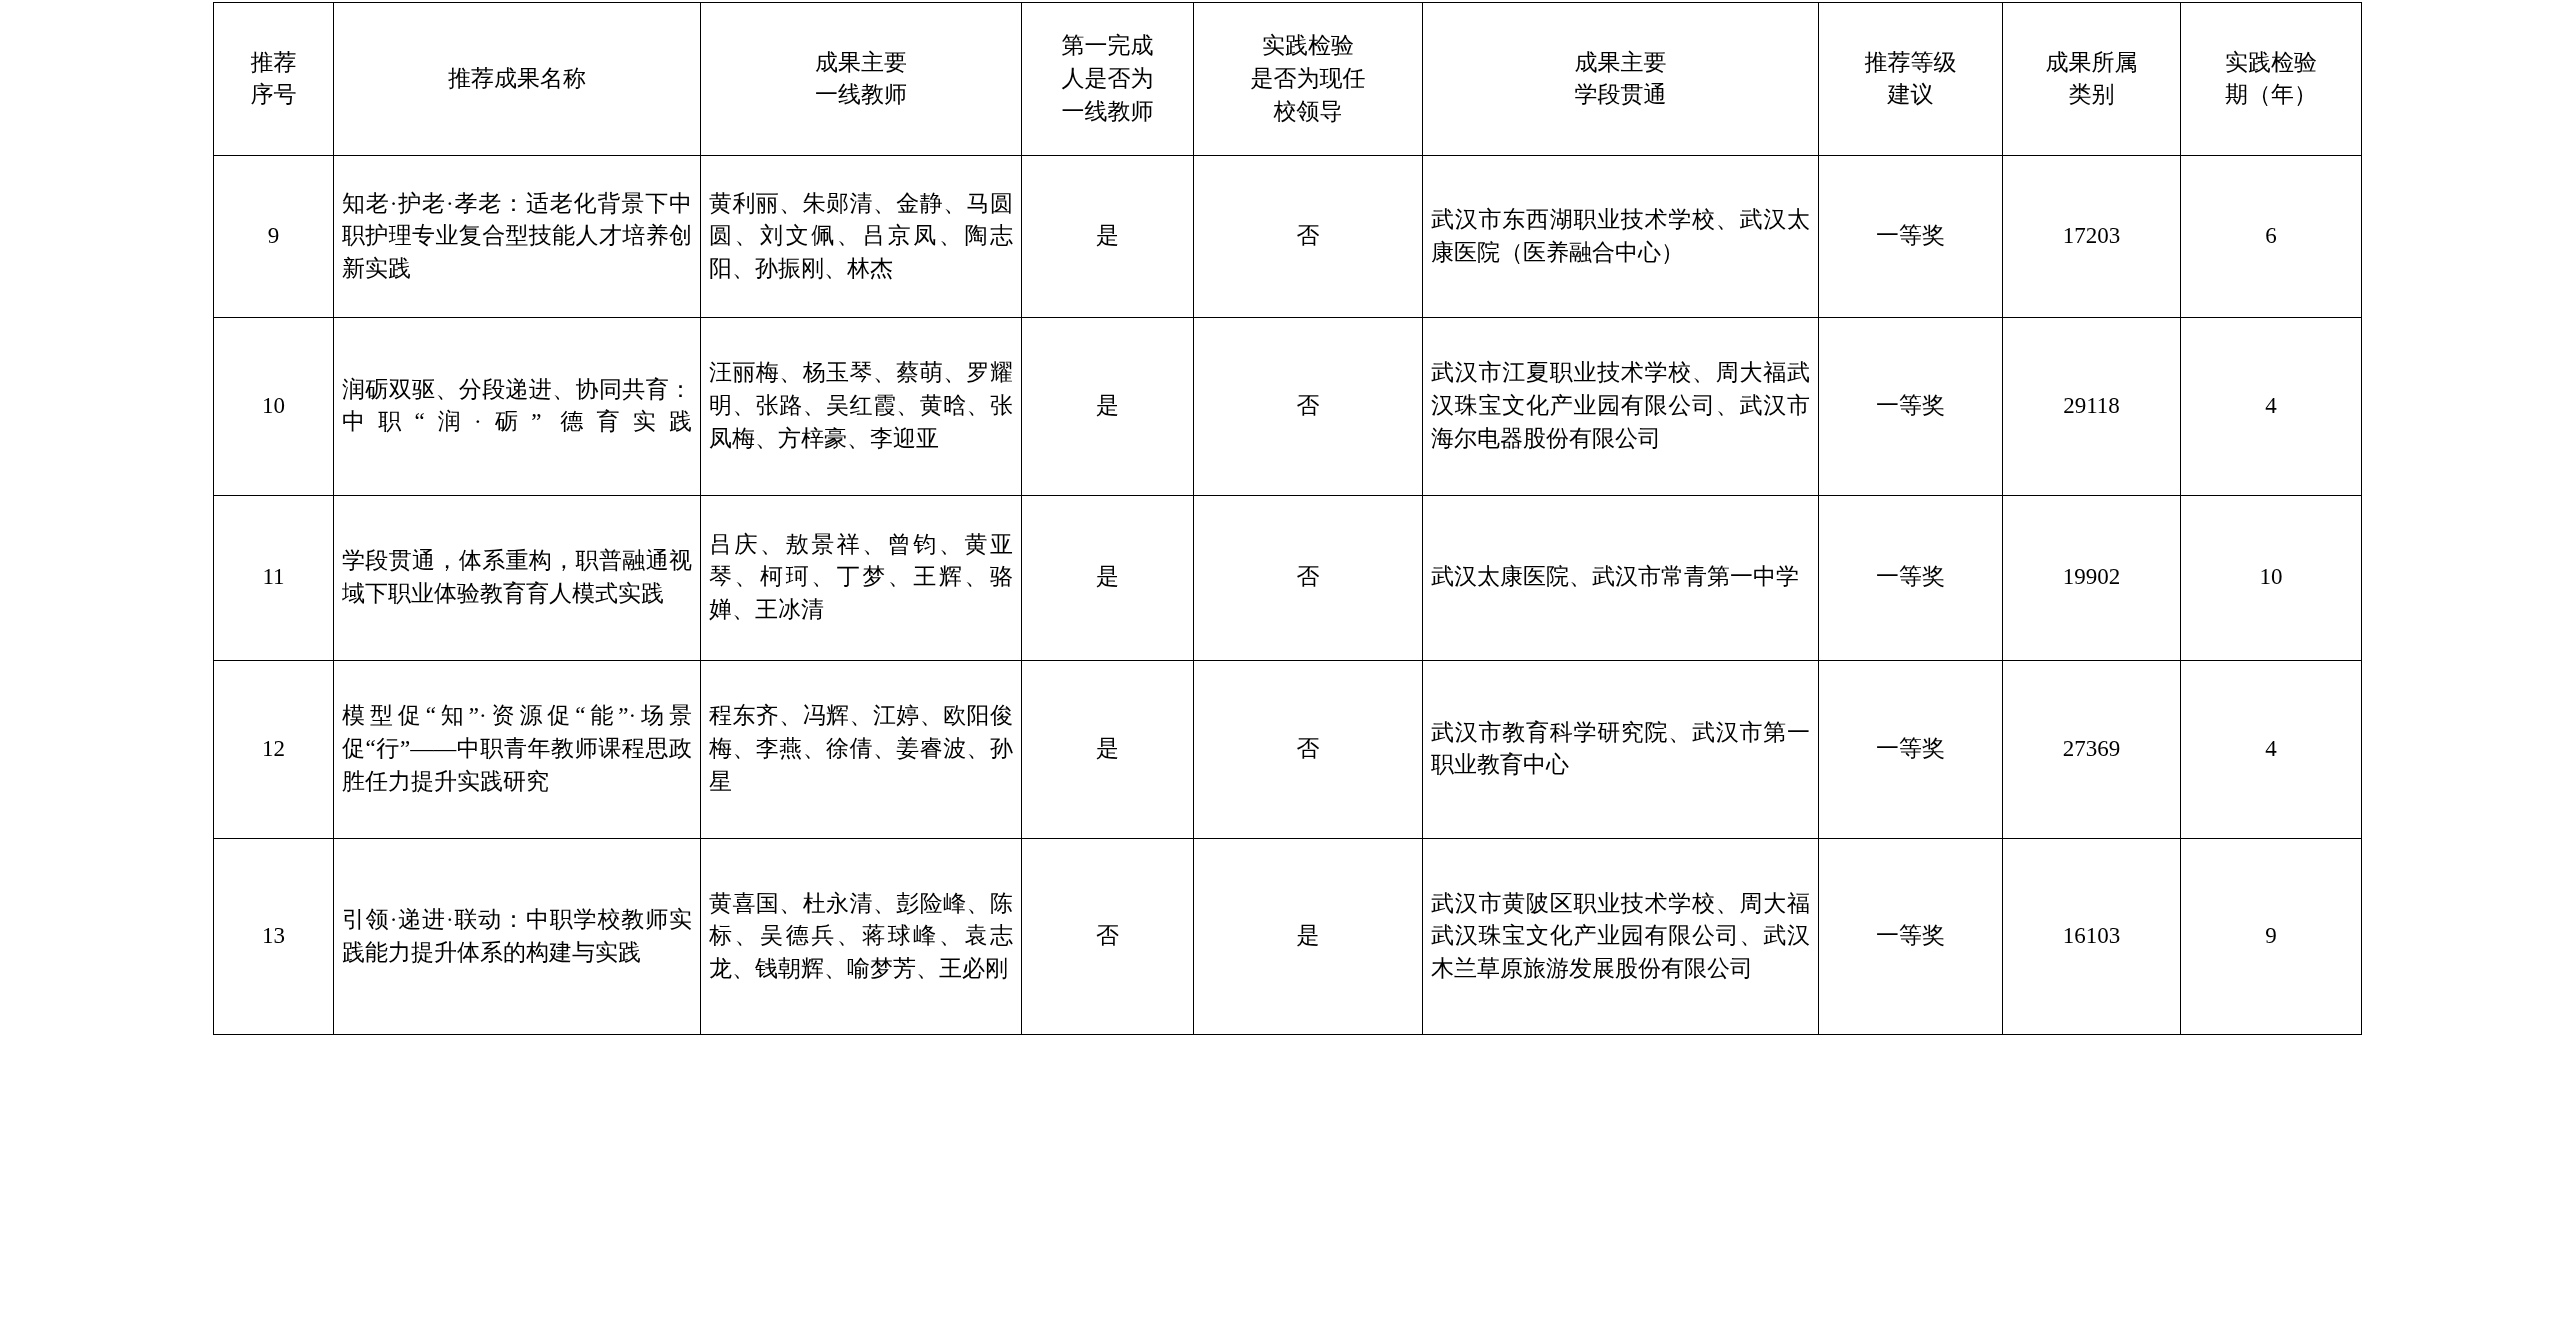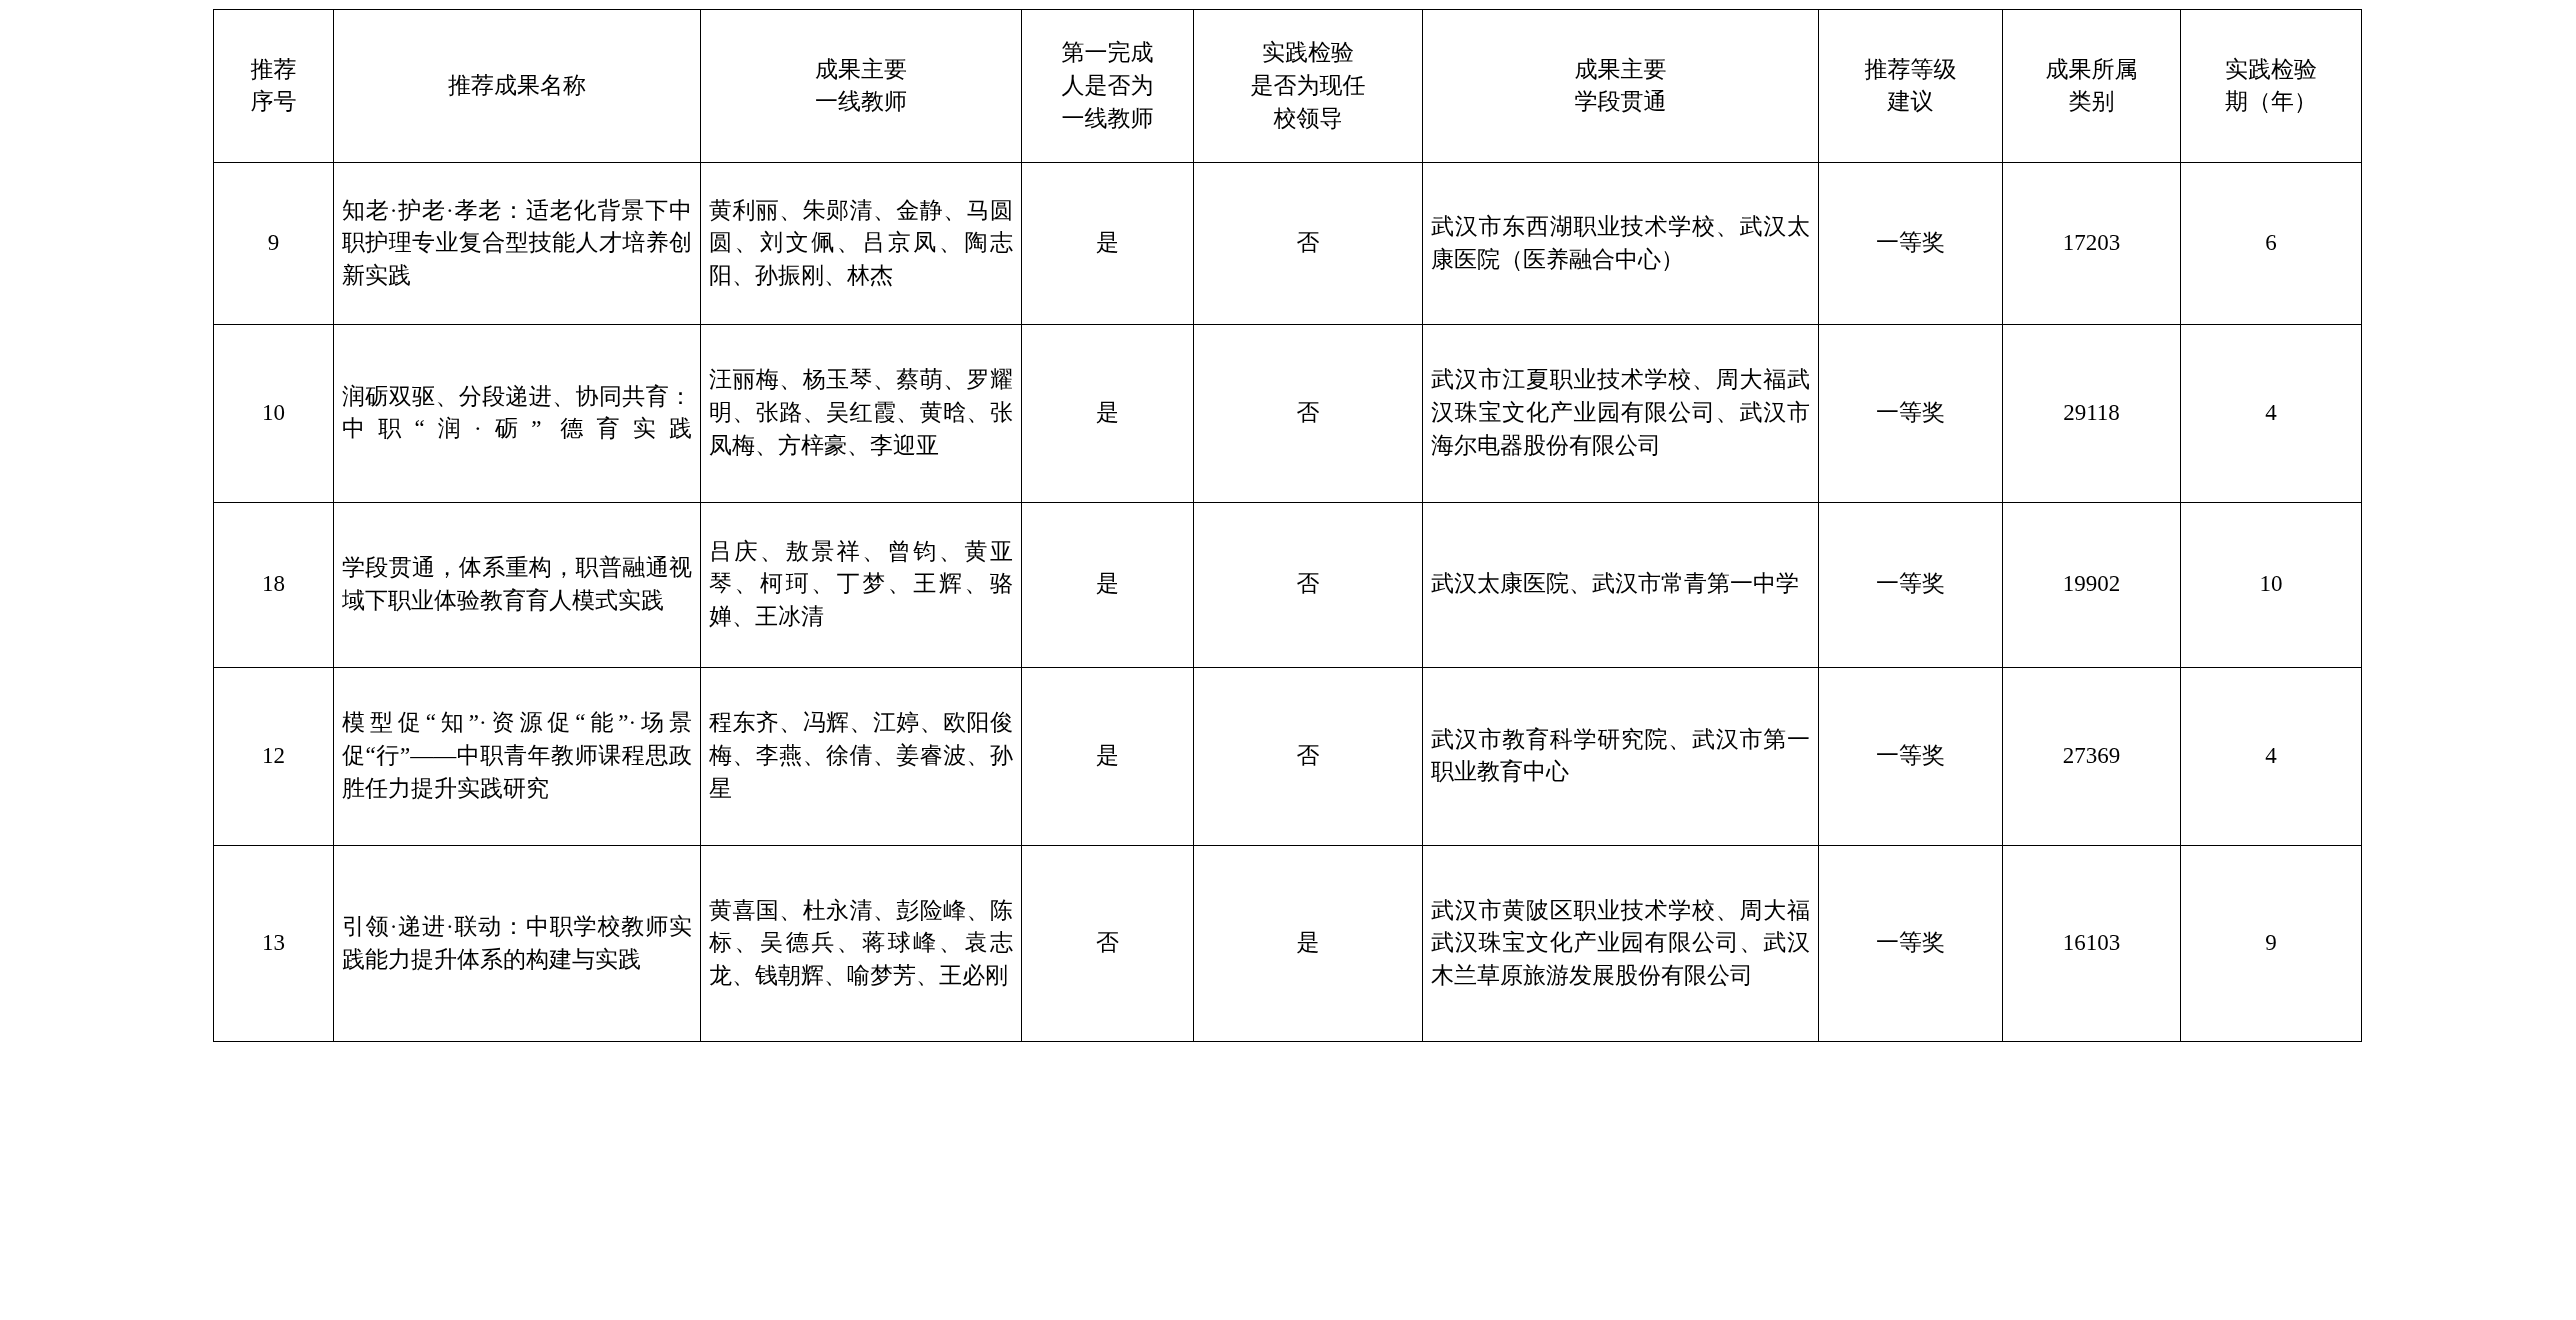--- a/index.html
+++ b/index.html
@@ -12,21 +12,21 @@
     height: 1320px;
     font-family: "Liberation Serif", "DejaVu Serif", serif;
     color: #000000;
     overflow: hidden;
   }
   .page {
     position: relative;
     width: 2576px;
     height: 1320px;
     box-sizing: border-box;
-    padding: 9px 0 0 0;
+    padding: 2px 0 0 0;
   }
   table.award-table {
     border-collapse: collapse;
     margin-left: 213px;
     width: 2149px;
     table-layout: fixed;
   }
   table.award-table td,
   table.award-table th {
     border: 1.7px solid #000000;
@@ -161,21 +161,21 @@
         <td class="just-spread cell-title">润砺双驱、分段递进、协同共育：中职“润·砺” 德育实践</td>
         <td class="just cell-people">汪丽梅、杨玉琴、蔡萌、罗耀明、张路、吴红霞、黄晗、张凤梅、方梓豪、李迎亚</td>
         <td class="center">是</td>
         <td class="center">否</td>
         <td class="just cell-unit">武汉市江夏职业技术学校、周大福武汉珠宝文化产业园有限公司、武汉市海尔电器股份有限公司</td>
         <td class="center">一等奖</td>
         <td class="center">29118</td>
         <td class="center">4</td>
       </tr>
       <tr class="row-11">
-        <td class="center">18</td>
+        <td class="center">11</td>
         <td class="just cell-title">学段贯通，体系重构，职普融通视域下职业体验教育育人模式实践</td>
         <td class="just cell-people">吕庆、敖景祥、曾钧、黄亚琴、柯珂、丁梦、王辉、骆婵、王冰清</td>
         <td class="center">是</td>
         <td class="center">否</td>
         <td class="just cell-unit">武汉太康医院、武汉市常青第一中学</td>
         <td class="center">一等奖</td>
         <td class="center">19902</td>
         <td class="center">10</td>
       </tr>
       <tr class="row-12">

